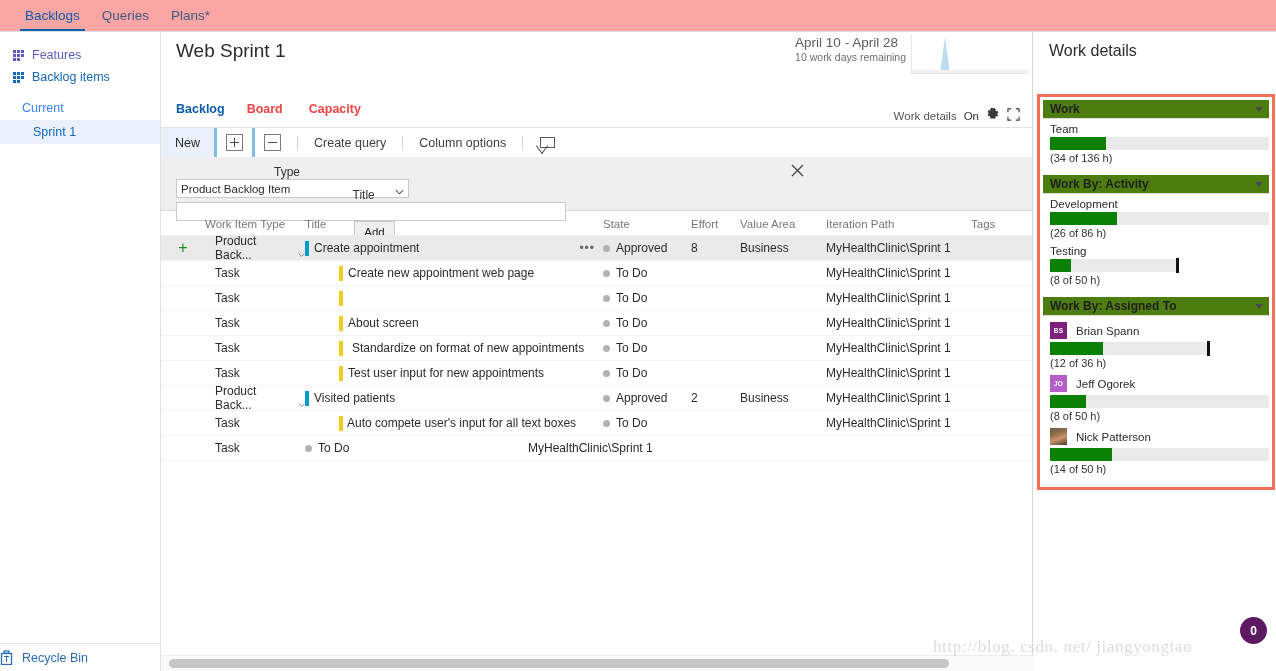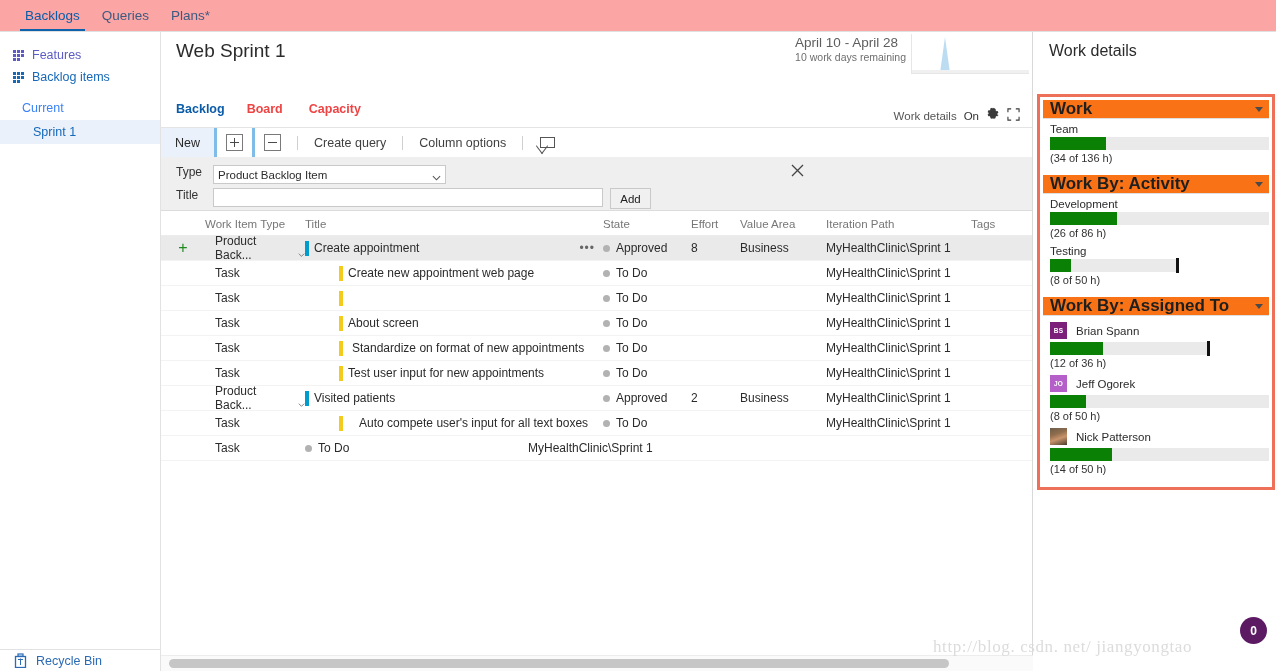--- a/index.html
+++ b/index.html
@@ -54,23 +54,23 @@
   .sb-sub {
     font-size: 12.5px; color: #3b82f6; height: 24px; display: flex;
     align-items: center; padding-left: 22px;
   }
   .sb-sub2 {
     font-size: 12.5px; color: #1668b8; height: 24px; display: flex;
     align-items: center; padding-left: 33px; cursor: pointer;
     background: #eaf1fb;
   }
   .sb-bottom {
-    position: absolute; left: 0; bottom: 0; width: 160px; height: 22px;
+    position: absolute; left: 0; bottom: 0; width: 160px; height: 28px;
     border-top: 1px solid #e2e2e2; display: flex; align-items: center;
-    padding-left: 14px; cursor: pointer;
+    cursor: pointer;
   }
   .sb-bottom .label { font-size: 12.5px; color: #2b6bb5; margin-left: 9px; }
   .trash-icon { width: 13px; height: 15px; position: relative; flex: none; }
 
   
   .main {
     position: absolute; left: 161px; top: 32px; width: 872px; height: 639px;
     background: #ffffff; border-right: 1px solid #d8d8d8;
   }
   .pagetitle {
@@ -150,21 +150,21 @@
     width: 9px; height: 9px; border-right: 1px solid #555;
     border-bottom: 1px solid #555; transform: rotate(45deg) skew(8deg,8deg);
     transform-origin: 0 0; left: 1px; top: 0px;
   }
 
   
   .addpanel {
     position: absolute; left: 0; top: 125px; width: 871px; height: 54px;
     background: #efefef; border-bottom: 1px solid #dcdcdc;
   }
-  .ap-row { position: absolute; display: flex; align-items: flex-start; }
+  .ap-row { position: absolute; display: flex; align-items: center; flex-direction: column; }
   .ap-lbl { width: 37px; font-size: 12px; color: #333; }
   .ap-select {
     width: 233px; height: 19px; background: #fff; border: 1px solid #c9c9c9;
     font-size: 11.5px; color: #2b2b2b; padding: 0 4px; position: relative;
     display: flex; align-items: center; cursor: pointer;
   }
   .ap-select .chev {
     position: absolute; right: 6px; top: 5px; width: 7px; height: 4px;
   }
   .ap-input {
@@ -226,22 +226,22 @@
   }
   .rp-box {
     position: absolute; left: 3px; top: 62px; width: 238px; height: 396px;
     border: 3px solid #ef7059; background: #fff;
   }
   .rp-inner { position: absolute; left: 3px; top: 3px; right: 3px; bottom: 3px;
     background: #fff; overflow: hidden; }
 
   .grp-head {
     display: flex; align-items: center; justify-content: space-between;
-    height: 19px; padding: 0 6px 0 7px; font-size: 17px; font-weight: bold;
-    color: #1f1f1f; border-bottom: 1px solid #dfdfdf; background: #f97316;
+    height: 19px; padding: 0 6px 0 7px; font-size: 12px; font-weight: bold;
+    color: #1f1f1f; border-bottom: 1px solid #dfdfdf; background: #4d7c0f;
     cursor: pointer;
   }
   .caret-dn {
     width: 0; height: 0; border-left: 4.5px solid transparent;
     border-right: 4.5px solid transparent; border-top: 5px solid #4a4a4a;
   }
   .grp-body { padding: 4px 7px 5px 7px; }
   .bar-label { font-size: 11.5px; color: #2b2b2b; margin-bottom: 2px; }
   .bar-row { position: relative; height: 13px; margin-bottom: 2px; }
   .bar-track {
@@ -564,21 +564,21 @@
             <div class="c-iter">MyHealthClinic\Sprint 1</div>
             <div class="c-tags"></div>
           </div>
           <div class="tbl-row">
             <div class="c-handle"></div>
             <div class="c-type indent1">
               <span>Task</span>
             </div>
             <div class="c-title indent2">
               <span class="colorbar bar-gold"></span>
-              <span style="margin-left: 16px;">Auto compete user's input for all text boxes</span>
+              <span style="margin-left: 4px;">Auto compete user's input for all text boxes</span>
             </div>
             <div class="c-state">
               <span class="statedot"></span>
               <span>To Do</span>
             </div>
             <div class="c-effort"></div>
             <div class="c-value"></div>
             <div class="c-iter">MyHealthClinic\Sprint 1</div>
             <div class="c-tags"></div>
           </div>

